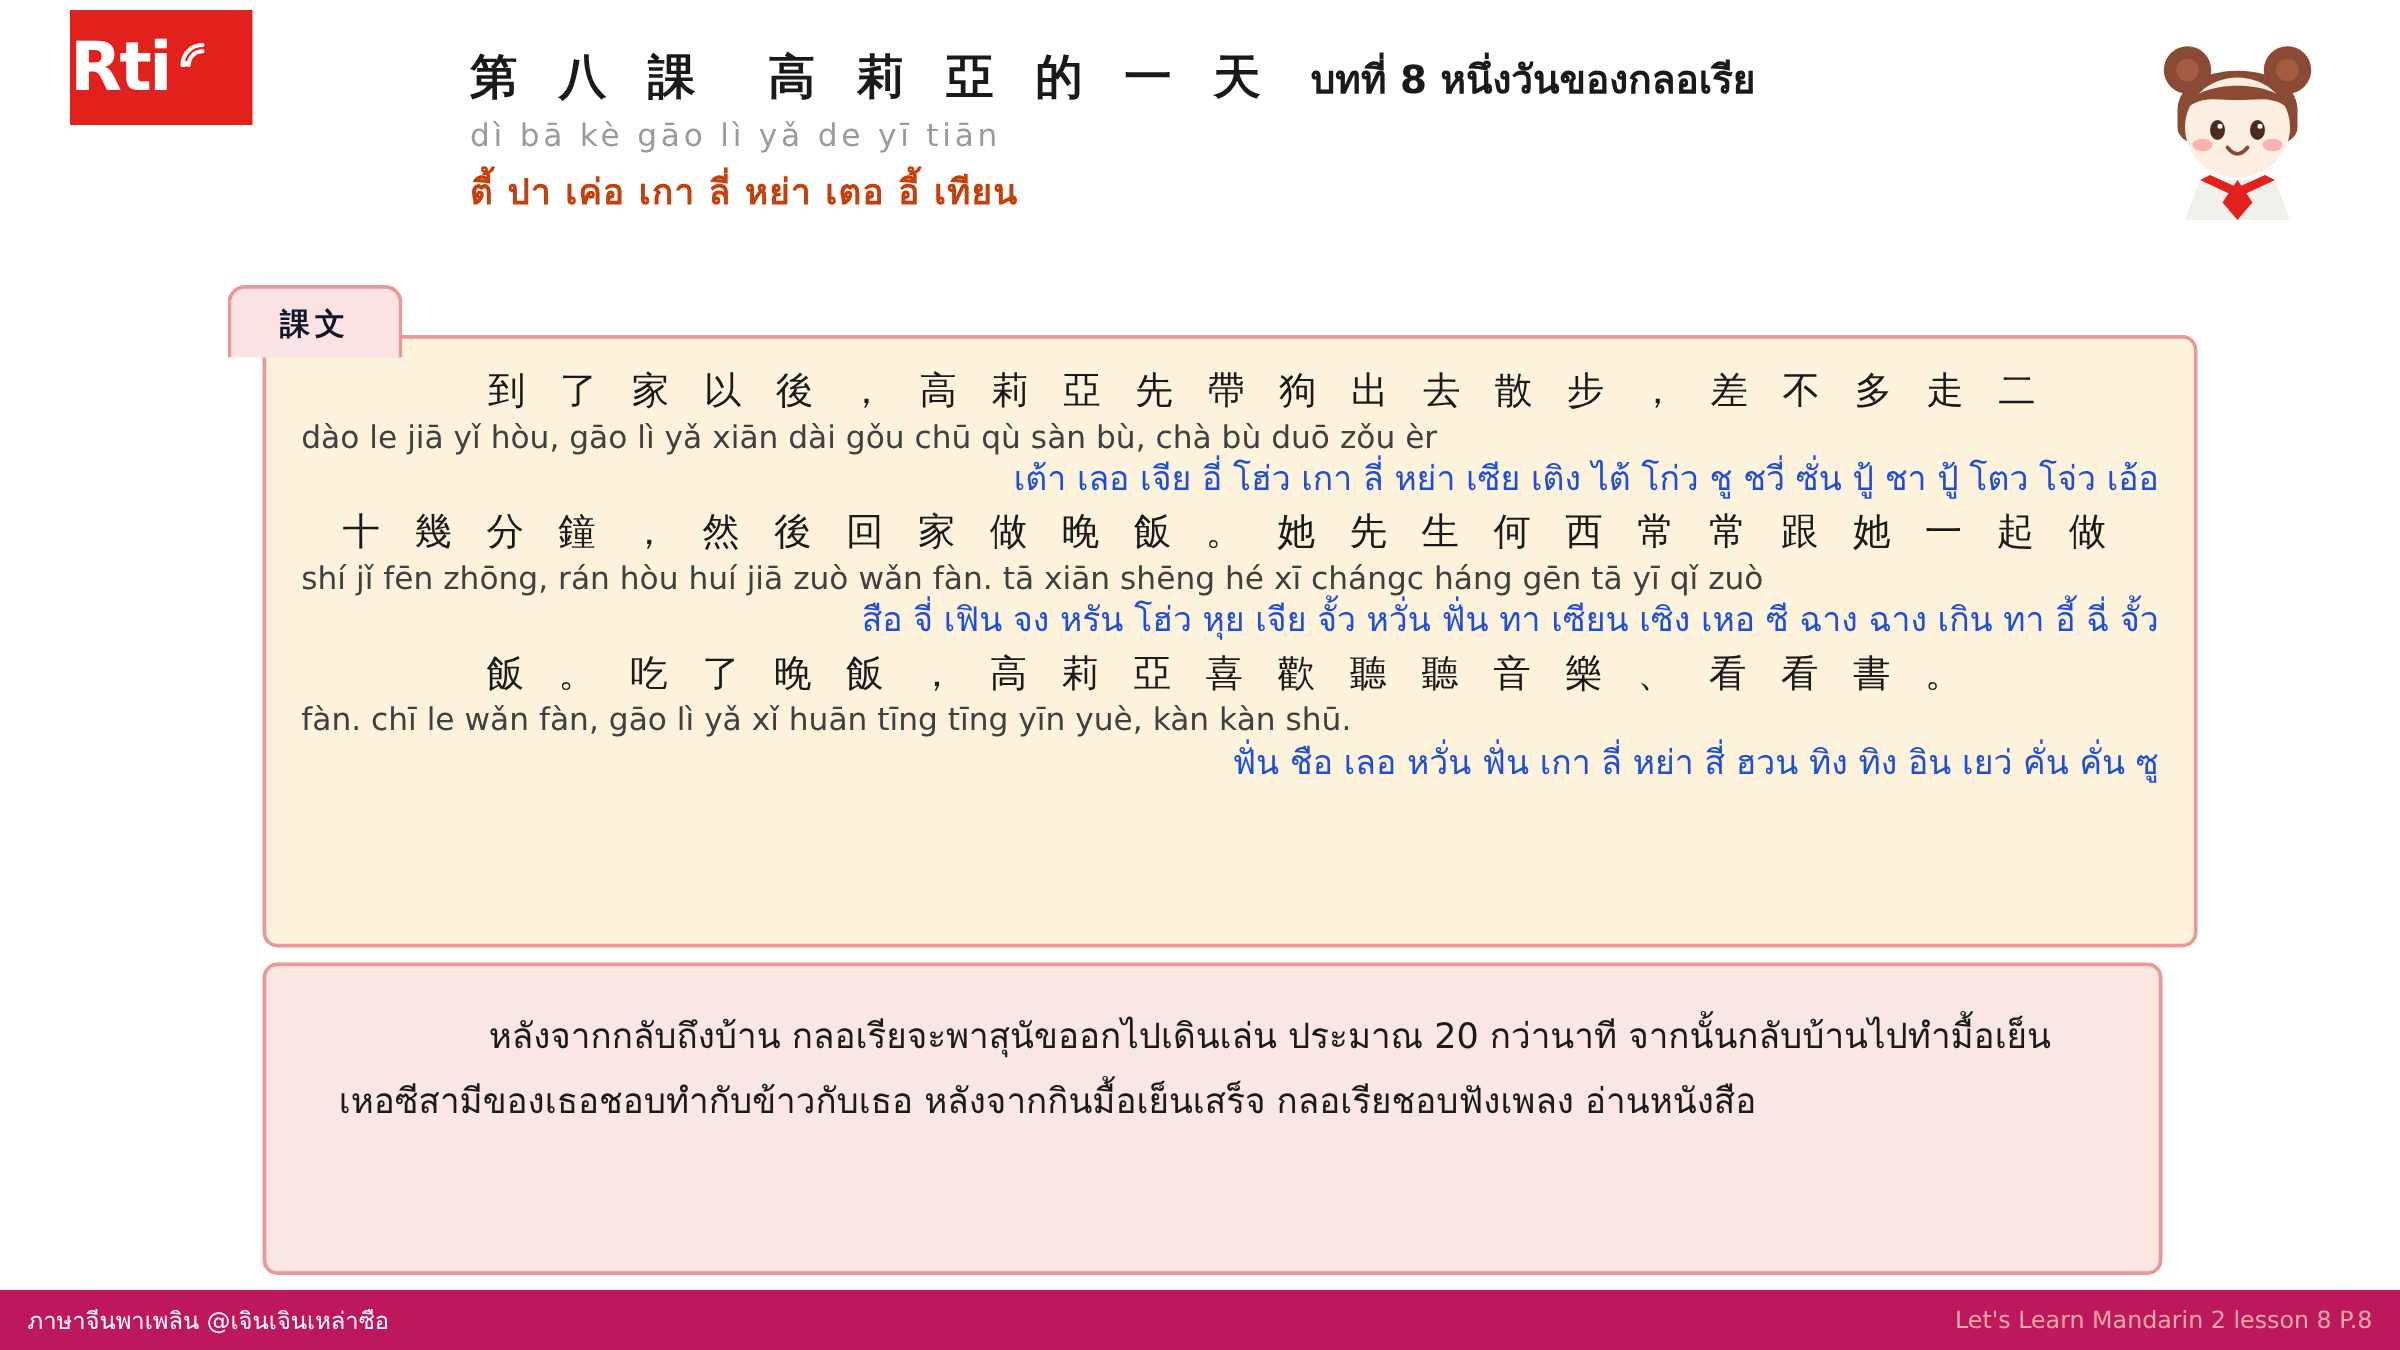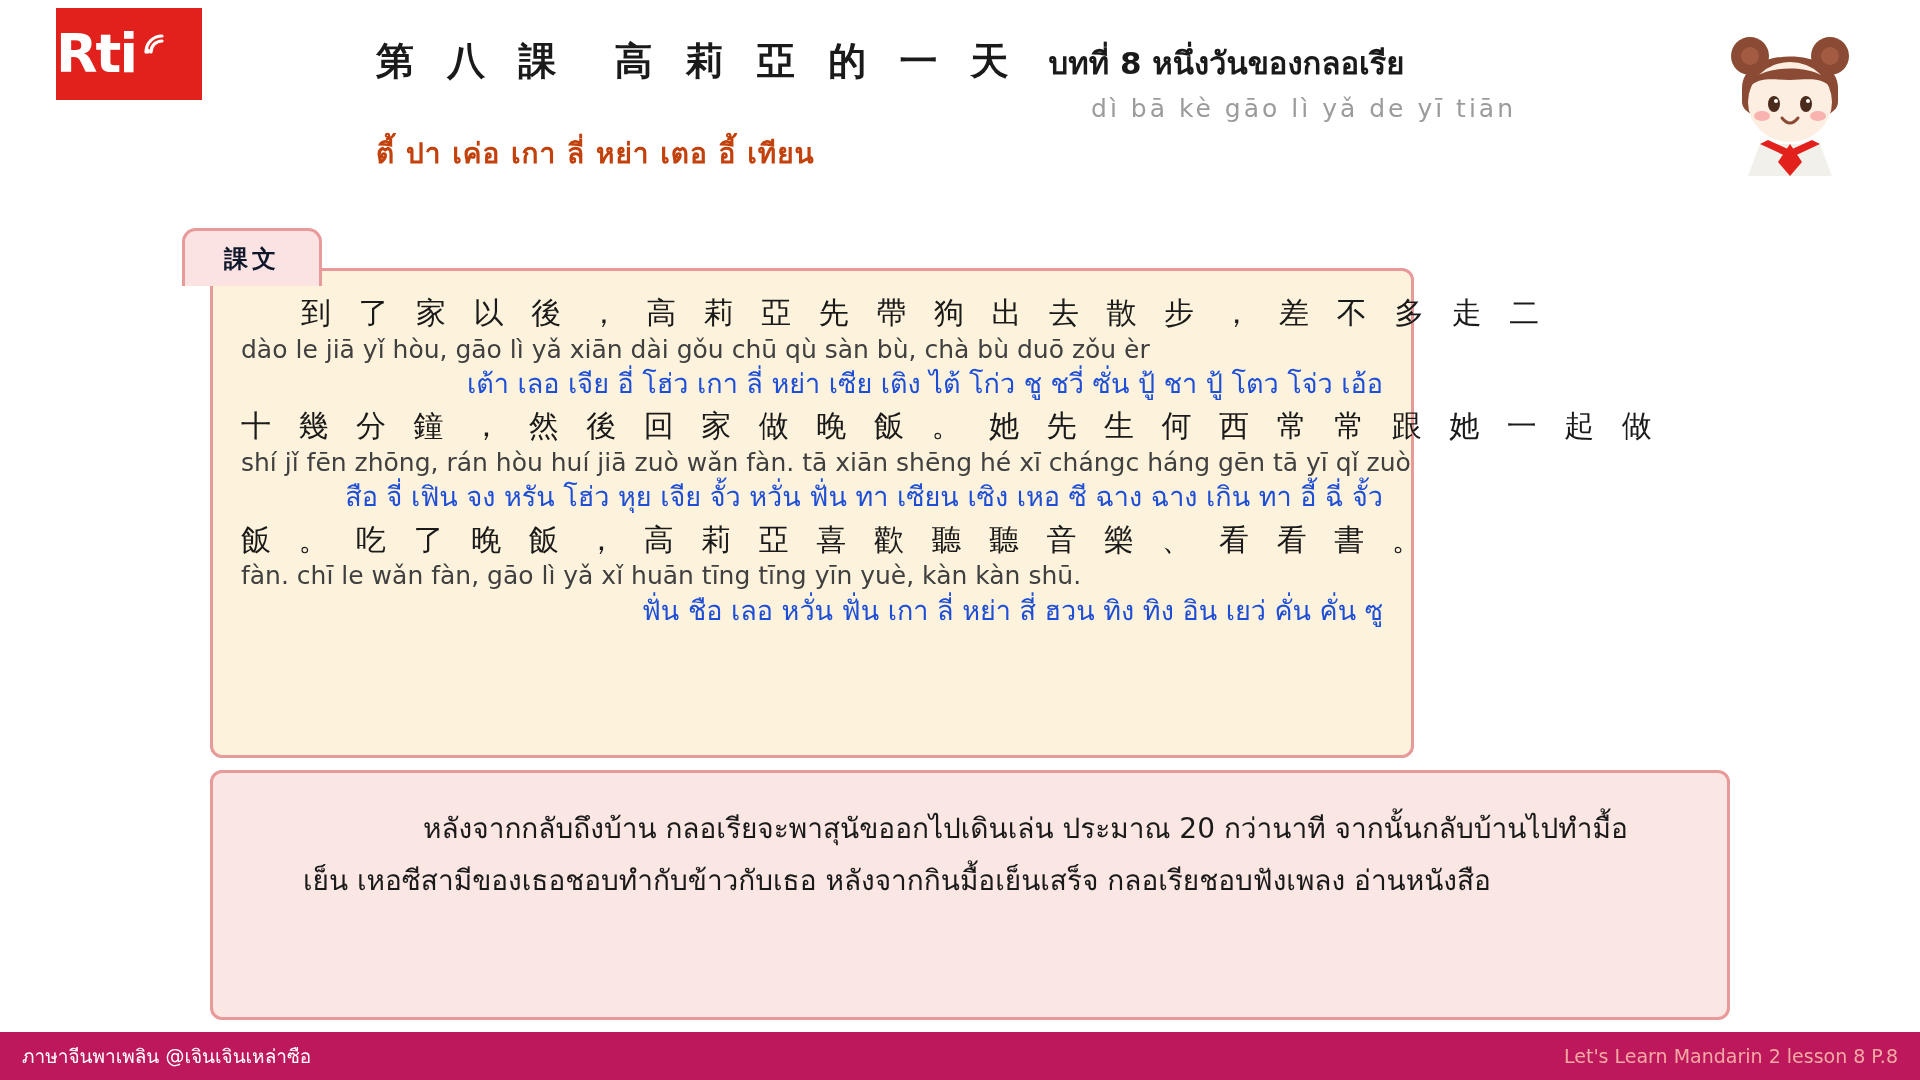--- a/index.html
+++ b/index.html
@@ -63,21 +63,20 @@
     font-weight: bold;
     color: #1a1a1a;
     font-family: "DejaVu Sans", "Liberation Sans", sans-serif;
   }
   .pinyin-title {
     margin-top: 6px;
     font-size: 25px;
     color: #9b9b9b;
     letter-spacing: 3px;
     font-family: "DejaVu Sans", "Liberation Sans", sans-serif;
-    text-align: right;
   }
   .thai-read-title {
     margin-top: 8px;
     font-size: 28px;
     font-weight: bold;
     color: #c2410c;
     letter-spacing: 1px;
     font-family: "DejaVu Sans", "Liberation Sans", sans-serif;
   }
 
@@ -104,21 +103,21 @@
     font-size: 24px;
     font-weight: bold;
     color: #0f172a;
     letter-spacing: 4px;
   }
 
   
   .main-box {
     position: absolute;
     left: 210px; top: 268px;
-    width: 1204px; height: 490px;
+    width: 1548px; height: 490px;
     background: #fdf3dc;
     border: 3px solid #e8999a;
     border-radius: 12px;
     padding: 22px 28px 12px 28px;
     z-index: 2;
   }
   .line-zh {
     font-size: 30px;
     color: #1a1a1a;
     letter-spacing: 9px;
@@ -156,21 +155,20 @@
     border: 3px solid #e8999a;
     border-radius: 12px;
     padding: 30px 58px;
   }
   .trans-text {
     font-size: 28px;
     color: #1a1a1a;
     line-height: 1.85;
     text-indent: 120px;
     font-family: "DejaVu Sans", "Liberation Sans", sans-serif;
-    margin-left: 32px;
   }
 
   
   .footer {
     position: absolute;
     left: 0; bottom: 0;
     width: 1920px; height: 48px;
     background: #be185d;
     display: flex;
     align-items: center;

